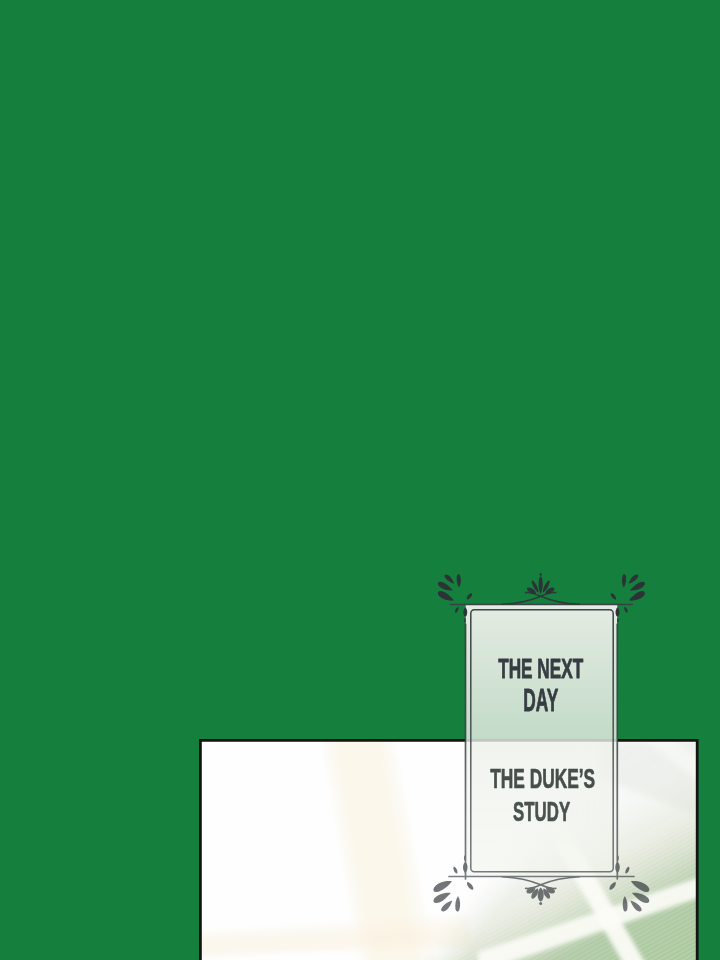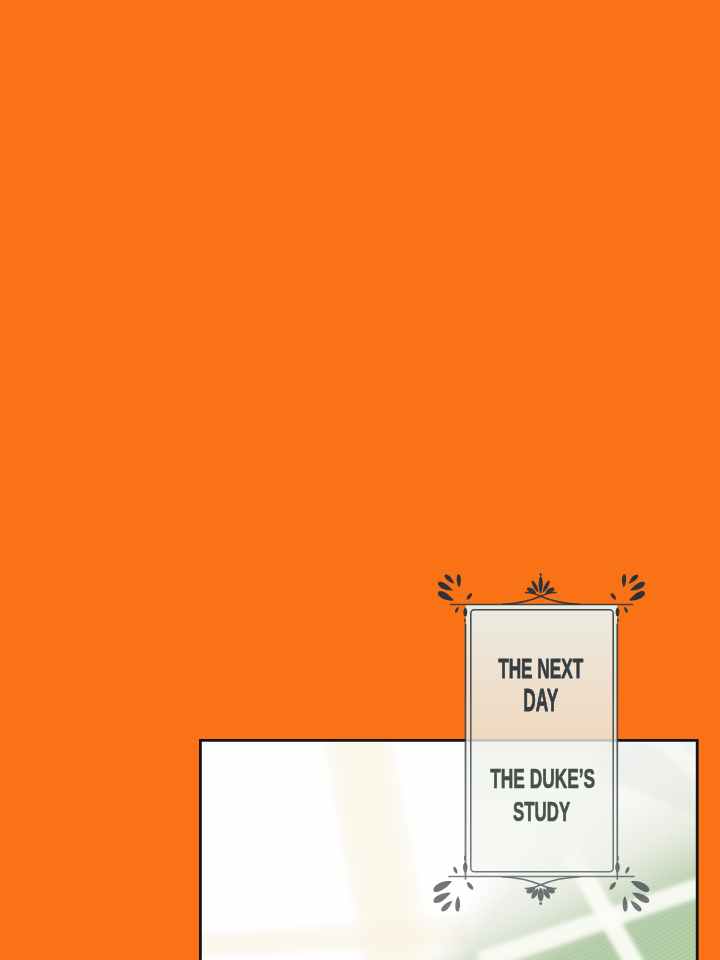--- a/index.html
+++ b/index.html
@@ -1,16 +1,16 @@
 <!DOCTYPE html>
 <html><head>
 <meta charset="utf-8">
 <style>
   html,body{margin:0;padding:0;background:#ffffff;}
-  #page{position:relative;width:720px;height:960px;overflow:hidden;background:#f97316;
+  #page{position:relative;width:720px;height:960px;overflow:hidden;background:#15803d;
         font-family:"Liberation Sans",sans-serif;}
   svg{position:absolute;left:0;top:0;}
 </style>
 </head>
 <body>
 <div id="page">
 <svg width="720" height="960" viewBox="0 0 720 960">
 <defs>
 
   <linearGradient id="ggrad" gradientUnits="userSpaceOnUse" x1="545" y1="765" x2="705" y2="1070">

